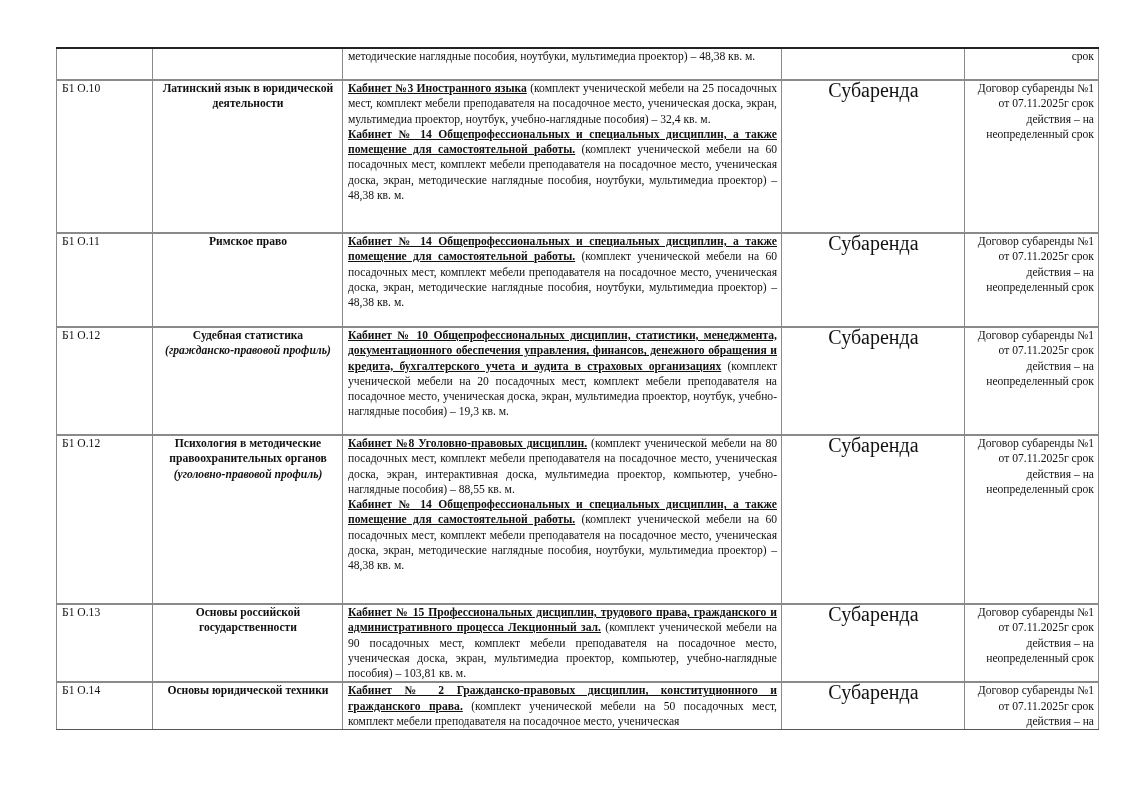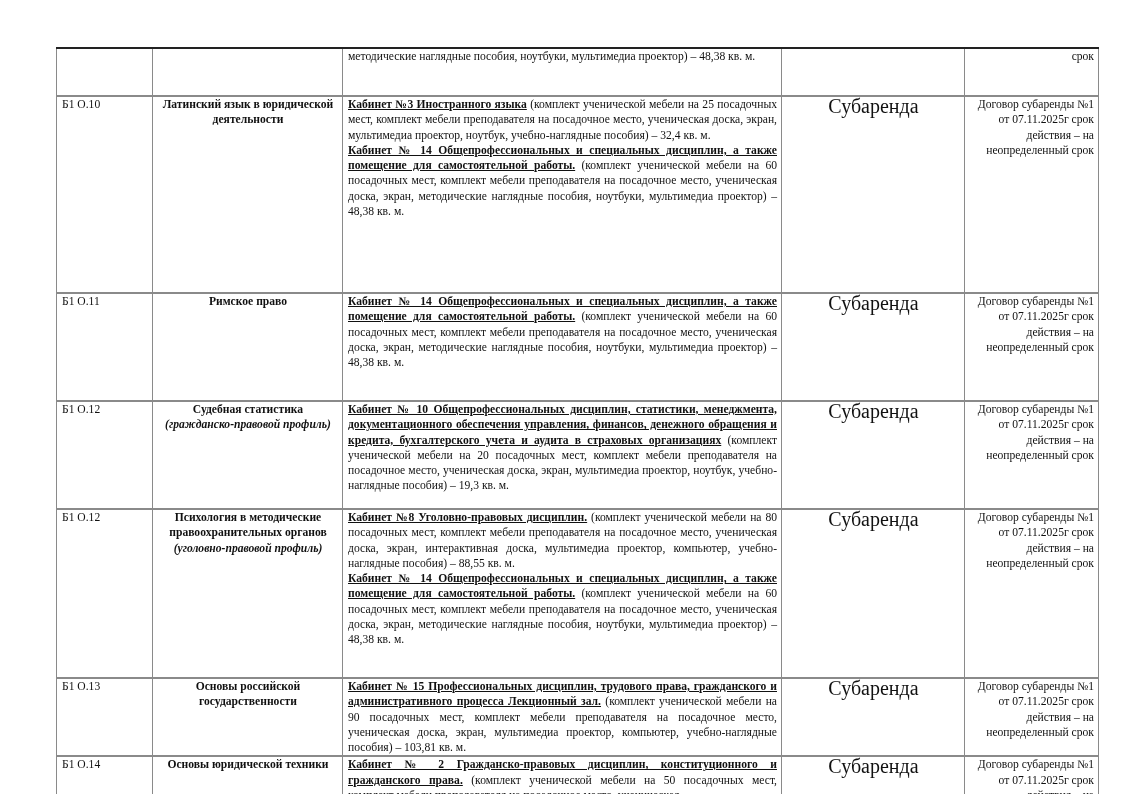--- a/index.html
+++ b/index.html
@@ -28,46 +28,46 @@
 <table class="doc">
   <colgroup>
       <col class="c1">
       <col class="c2">
       <col class="c3">
       <col class="c4">
       <col class="c5">
     </colgroup>
   <tbody>
 
-    <tr class="row" style="height:48px">
+    <tr class="row" style="height:32px">
       <td class="code"></td>
       <td class="subject">
         <span></span>
       </td>
       <td class="rooms">
         <p><span class="room-title"></span><span>методические наглядные пособия, ноутбуки, мультимедиа проектор) – 48,38 кв. м.</span></p>
       </td>
       <td class="basis"></td>
       <td class="contract">срок</td>
     </tr>
 
-    <tr class="row" style="height:197px">
+    <tr class="row" style="height:153px">
       <td class="code">Б1 О.10</td>
       <td class="subject">
         <span>Латинский язык в юридической деятельности</span>
       </td>
       <td class="rooms">
         <p><span class="room-title">Кабинет №3 Иностранного языка</span><span> (комплект ученической мебели на 25 посадочных мест, комплект мебели преподавателя на посадочное место, ученическая доска, экран, мультимедиа проектор,  ноутбук, учебно-наглядные пособия) – 32,4 кв. м.</span></p>
         <p><span class="room-title">Кабинет № 14  Общепрофессиональных и специальных дисциплин, а также помещение для самостоятельной работы.</span><span> (комплект ученической мебели на 60 посадочных мест, комплект мебели преподавателя на посадочное место, ученическая доска, экран, методические наглядные пособия, ноутбуки, мультимедиа проектор) – 48,38 кв. м.</span></p>
       </td>
       <td class="basis">Субаренда</td>
       <td class="contract">Договор субаренды №1 от 07.11.2025г срок действия – на неопределенный срок</td>
     </tr>
 
-    <tr class="row" style="height:108px">
+    <tr class="row" style="height:94px">
       <td class="code">Б1 О.11</td>
       <td class="subject">
         <span>Римское право</span>
       </td>
       <td class="rooms">
         <p><span class="room-title">Кабинет № 14  Общепрофессиональных и специальных дисциплин, а также помещение для самостоятельной работы.</span><span> (комплект ученической мебели на 60 посадочных мест, комплект мебели преподавателя на посадочное место, ученическая доска, экран, методические наглядные пособия, ноутбуки, мультимедиа проектор) – 48,38 кв. м.</span></p>
       </td>
       <td class="basis">Субаренда</td>
       <td class="contract">Договор субаренды №1 от 07.11.2025г срок действия – на неопределенный срок</td>
     </tr>

